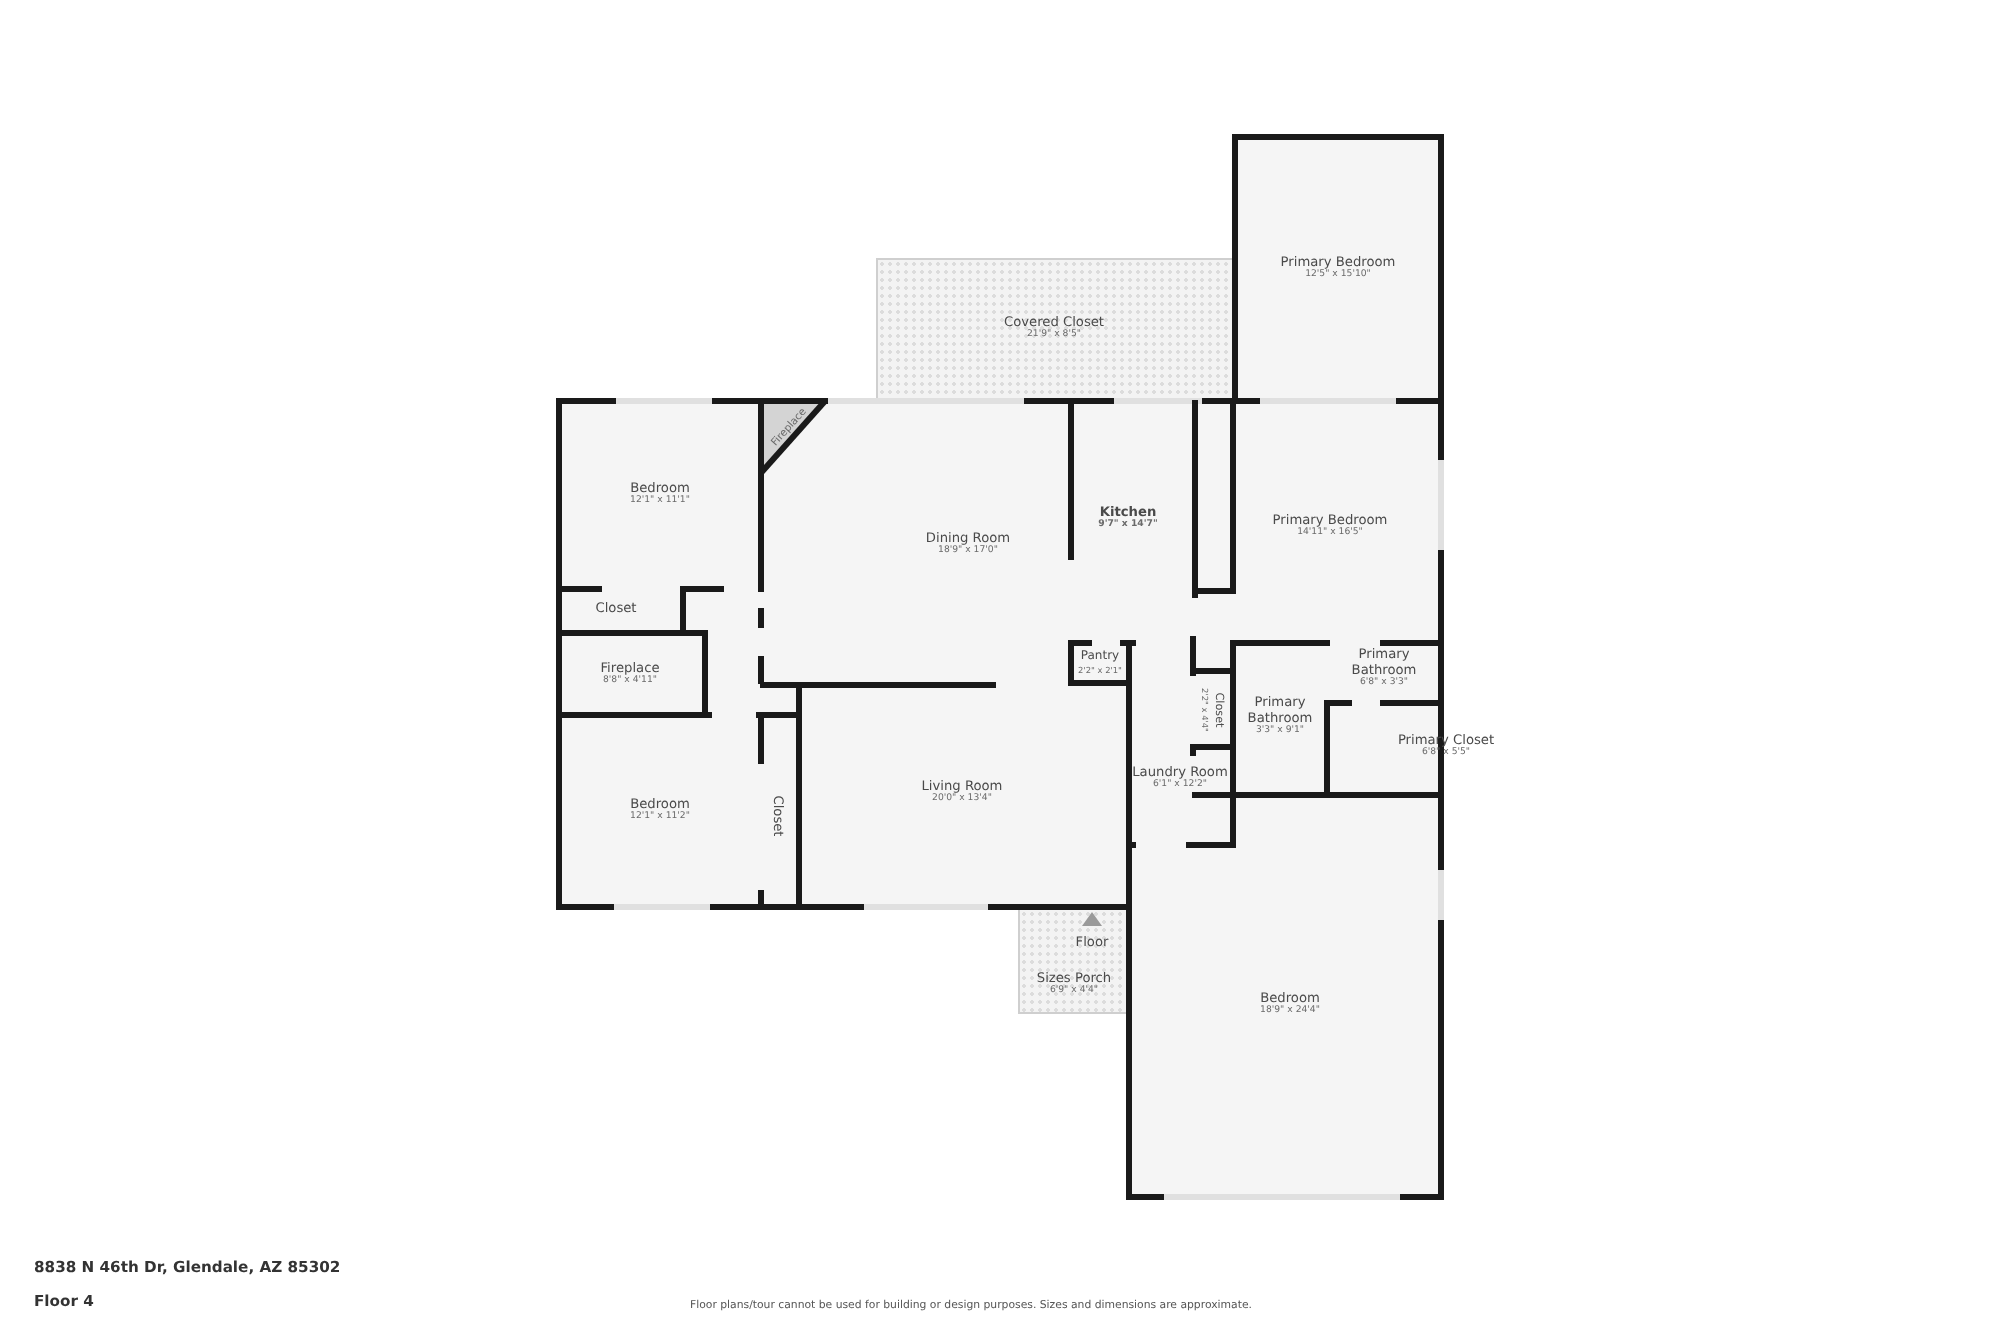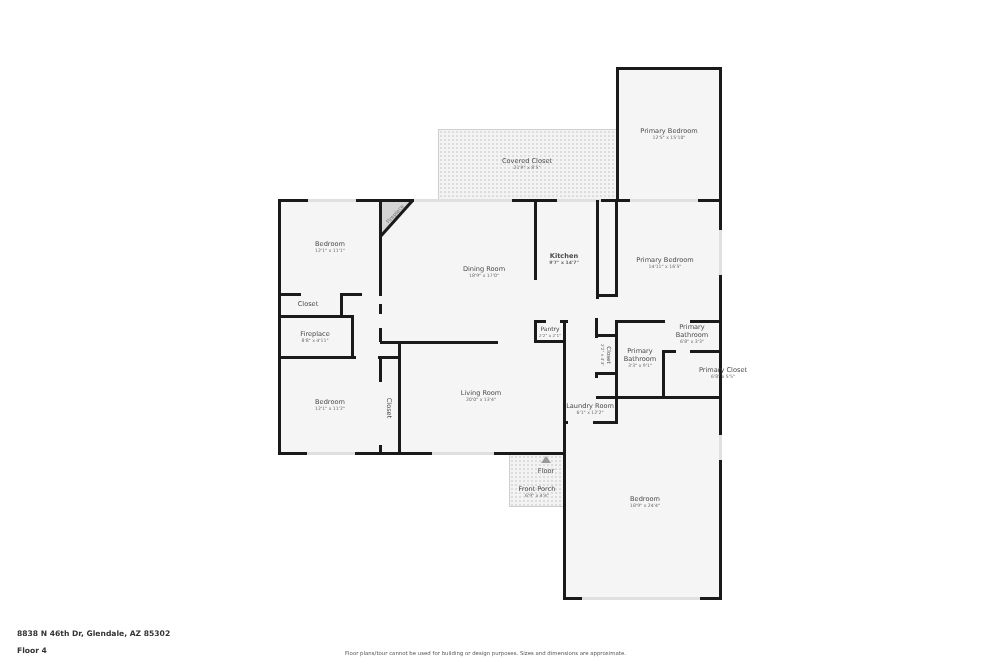--- a/index.html
+++ b/index.html
@@ -155,30 +155,30 @@
     <span class="n">Bedroom</span>
     <span class="d">12'1" x 11'2"</span>
   </div>
   <div class="lbl vert" style="left:389px;top:408px;">
     <span class="n">Closet</span>
   </div>
   <div class="lbl" style="left:481px;top:396px;">
     <span class="n">Living Room</span>
     <span class="d">20'0" x 13'4"</span>
   </div>
-  <div class="lbl" style="left:590px;top:389px;margin-top:20px;">
+  <div class="lbl" style="left:590px;top:389px;">
     <span class="n">Laundry Room</span>
     <span class="d">6'1" x 12'2"</span>
   </div>
   <div class="entry-arrow" style="left:541px;top:456px;"></div>
   <div class="lbl" style="left:546px;top:471px;">
     <span class="n">Floor</span>
   </div>
   <div class="lbl" style="left:537px;top:492px;">
-    <span class="n">Front Porch</span>
+    <span class="n">Sizes Porch</span>
     <span class="d">6'9" x 4'4"</span>
   </div>
   <div class="lbl" style="left:645px;top:502px;">
     <span class="n">Bedroom</span>
     <span class="d">18'9" x 24'4"</span>
   </div>
 </div>
 
 <div class="footer-addr">8838 N 46th Dr, Glendale, AZ 85302</div>
 <div class="footer-floor">Floor 4</div>

